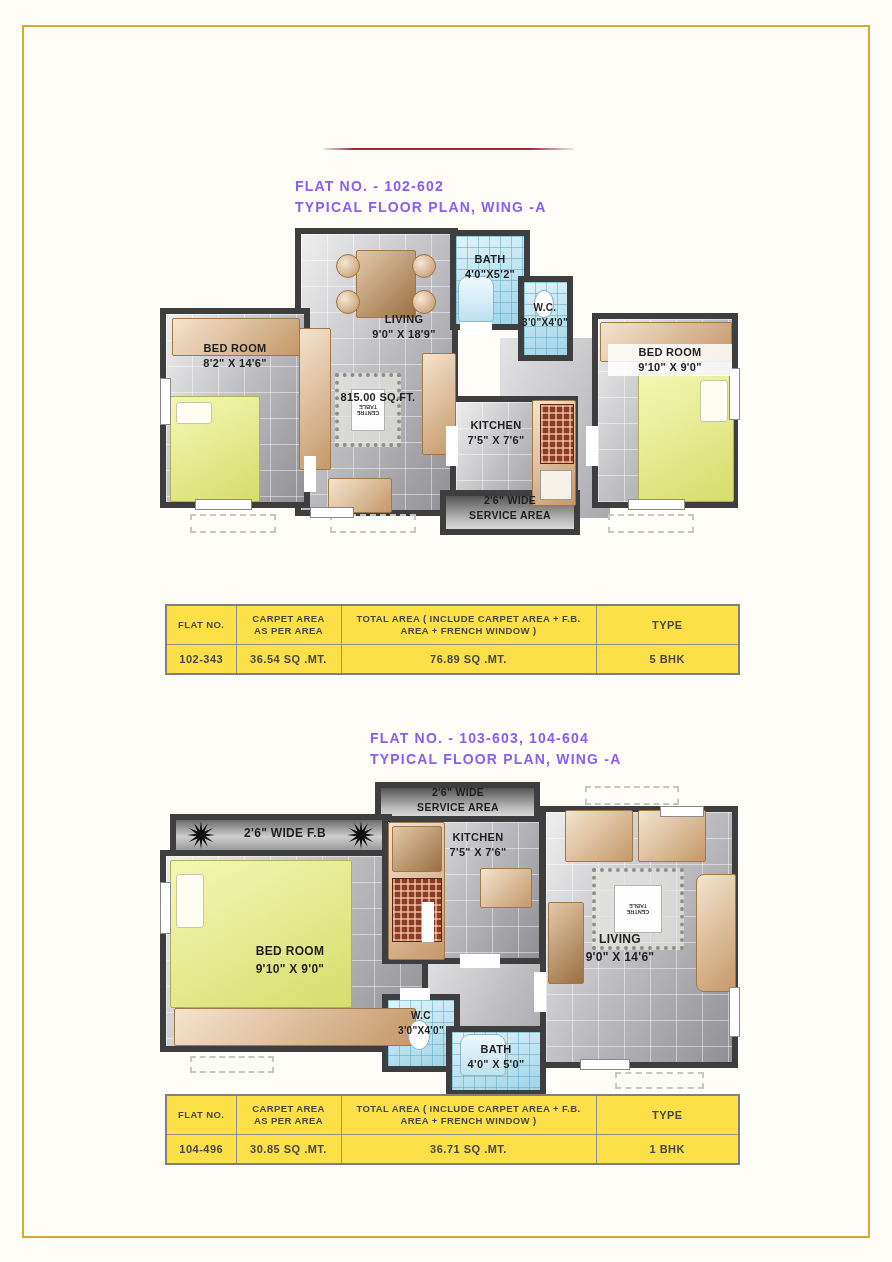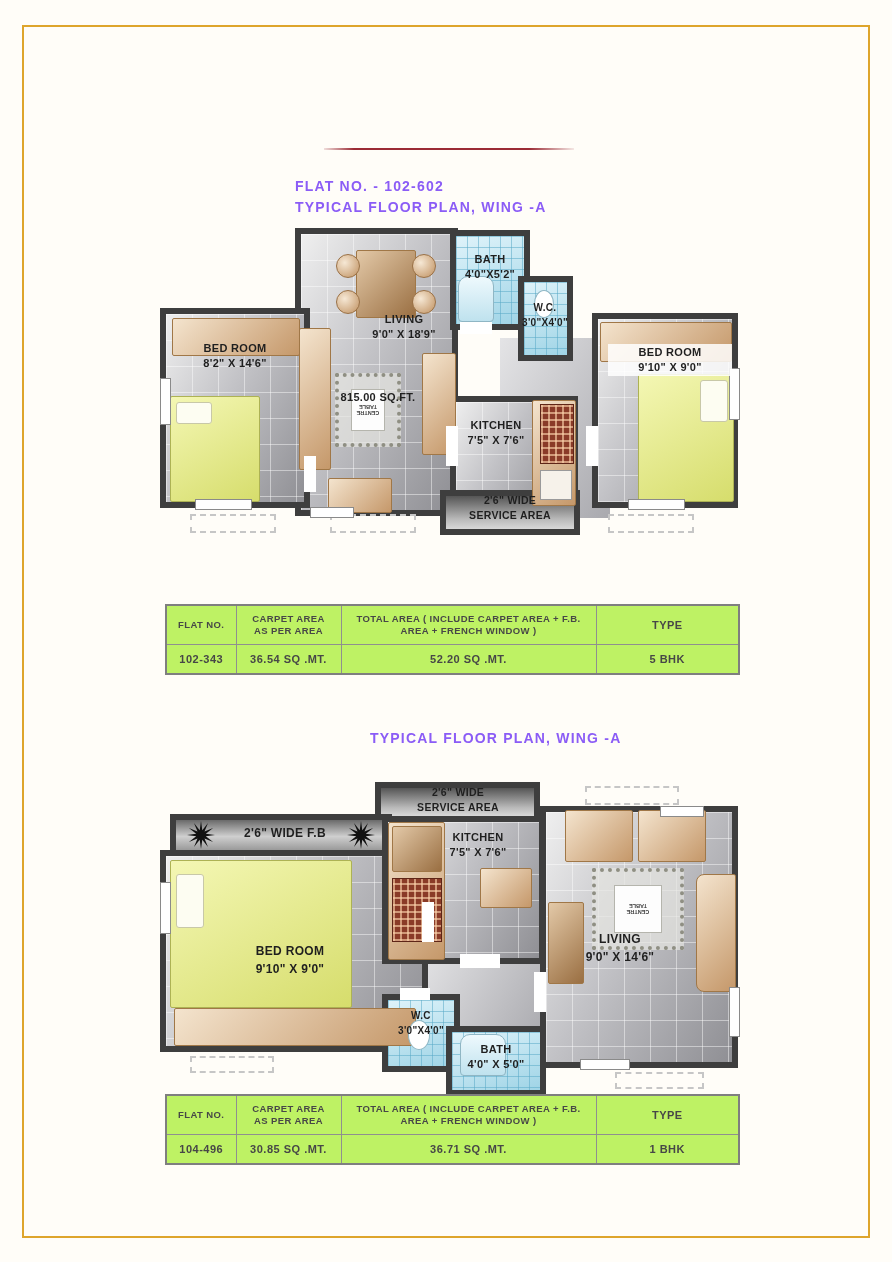--- a/index.html
+++ b/index.html
@@ -56,21 +56,21 @@
         transform:rotate(180deg);text-align:center;width:30px;}
   .toilet{position:absolute;background:#ffffff;border:1px solid #8fb6c4;border-radius:50%;z-index:4;}
   .tub{position:absolute;background:linear-gradient(180deg,#eef9fd,#bfe2ee);
         border:1px solid #8fb6c4;border-radius:10px 10px 4px 4px;z-index:4;}
   .doorgap{position:absolute;background:#ffffff;z-index:5;}
   .winmark{position:absolute;background:#ffffff;border:1px solid #8a8a8a;z-index:5;}
   .balcony{position:absolute;border:2px dashed #c6c6c6;z-index:1;}
   .starburst{position:absolute;z-index:6;}
   
   table.spec{position:absolute;border-collapse:collapse;table-layout:fixed;width:573px;
-        background:#bef264;}
+        background:#fde047;}
   table.spec th, table.spec td{border:1px solid #8f8f8f;text-align:center;
         vertical-align:middle;color:#474747;}
   table.spec{border:2px solid #7f7f7f;}
   table.spec th{font-size:9.5px;font-weight:bold;letter-spacing:.4px;height:34px;
         padding:2px 6px;line-height:12px;}
   table.spec td{font-size:11px;font-weight:600;height:26px;letter-spacing:.5px;}
 </style>
 </head>
 <body>
 
@@ -181,27 +181,28 @@
         <th>FLAT NO.</th>
         <th style="padding:2px 14px;">CARPET AREA AS PER AREA</th>
         <th>TOTAL AREA ( INCLUDE CARPET AREA + F.B. AREA + FRENCH WINDOW )</th>
         <th style="font-size:11px;">TYPE</th>
       </tr>
     </thead>
     <tbody>
       <tr>
         <td>102-343</td>
         <td>36.54 SQ .MT.</td>
-        <td>52.20 SQ .MT.</td>
+        <td>76.89 SQ .MT.</td>
         <td>5 BHK</td>
       </tr>
     </tbody>
   </table>
 
   <div class="plan-heading" style="left:370px;top:728px;">
+    <div>FLAT NO. - 103-603, 104-604</div>
     <div>TYPICAL FLOOR PLAN, WING -A</div>
   </div>
 
   <div class="plan" style="left:160px;top:782px;width:580px;height:315px;">
     <div class="floorbase" style="left:260px;top:170px;width:130px;height:80px;"></div>
 
     <div class="room dark" style="left:215px;top:0;width:165px;height:40px;"></div>
     <div class="room band" style="left:10px;top:32px;width:222px;height:42px;"></div>
     <div class="room" style="left:0;top:68px;width:268px;height:202px;"></div>
     <div class="room" style="left:222px;top:34px;width:163px;height:148px;"></div>

